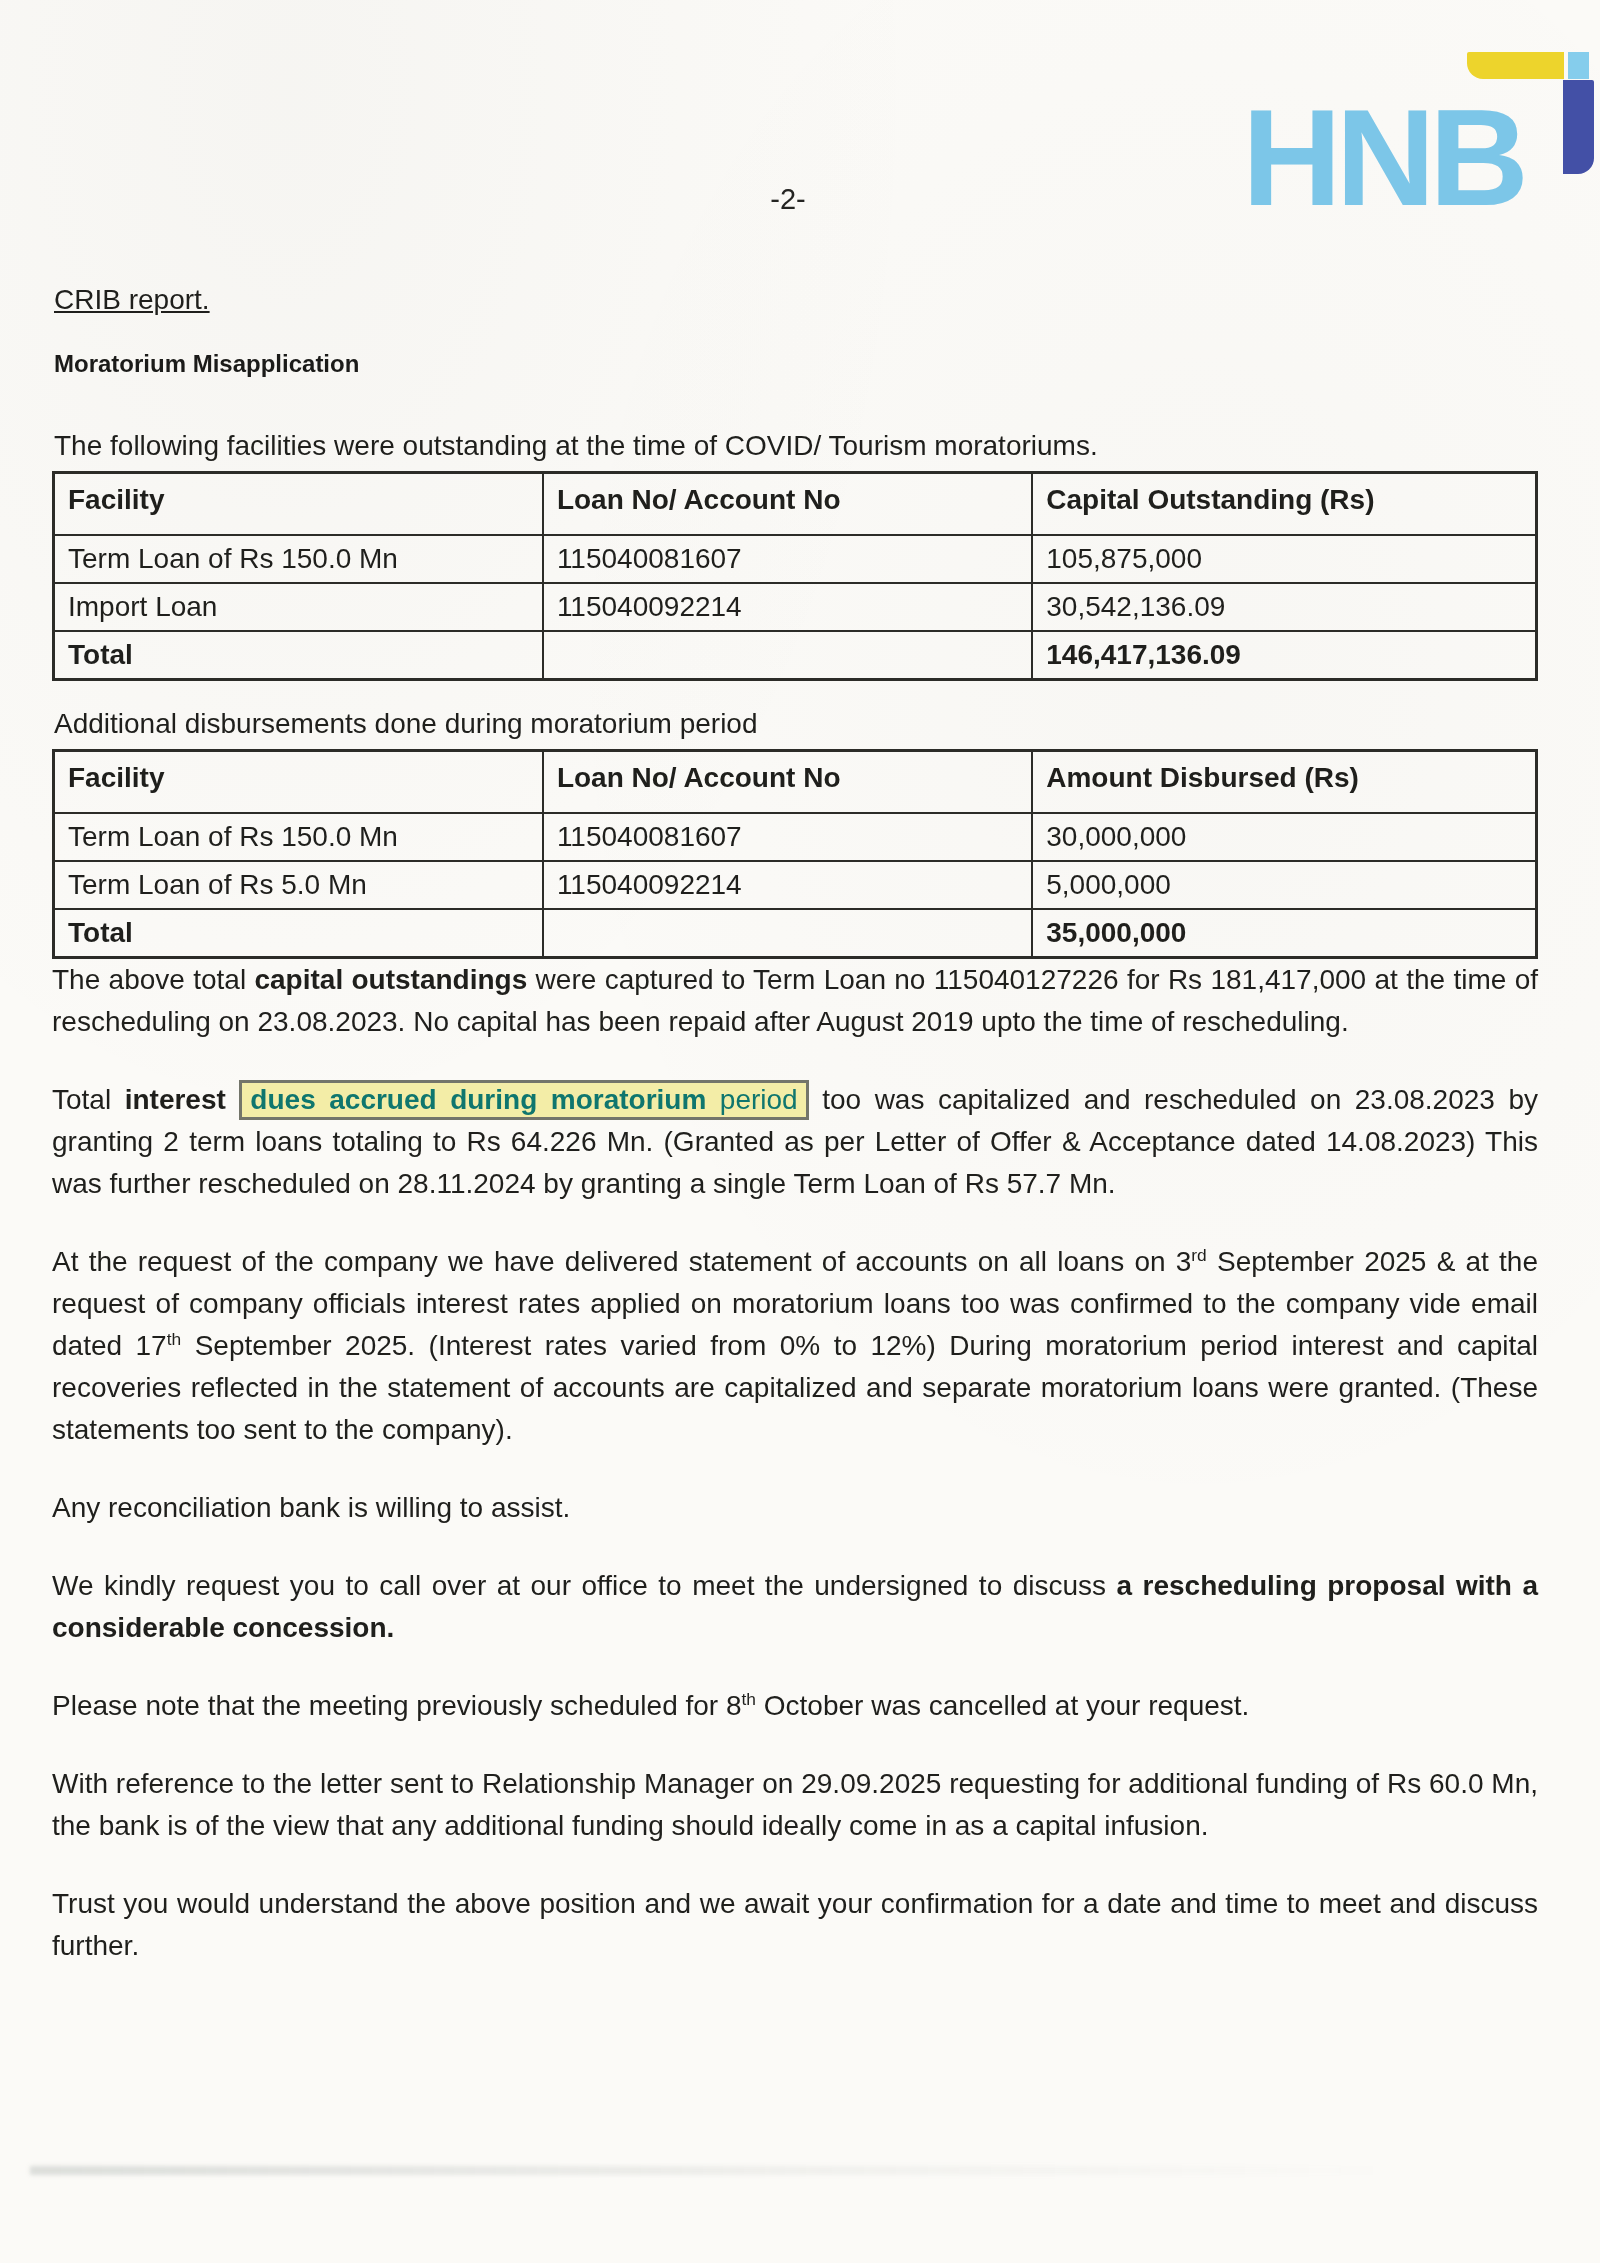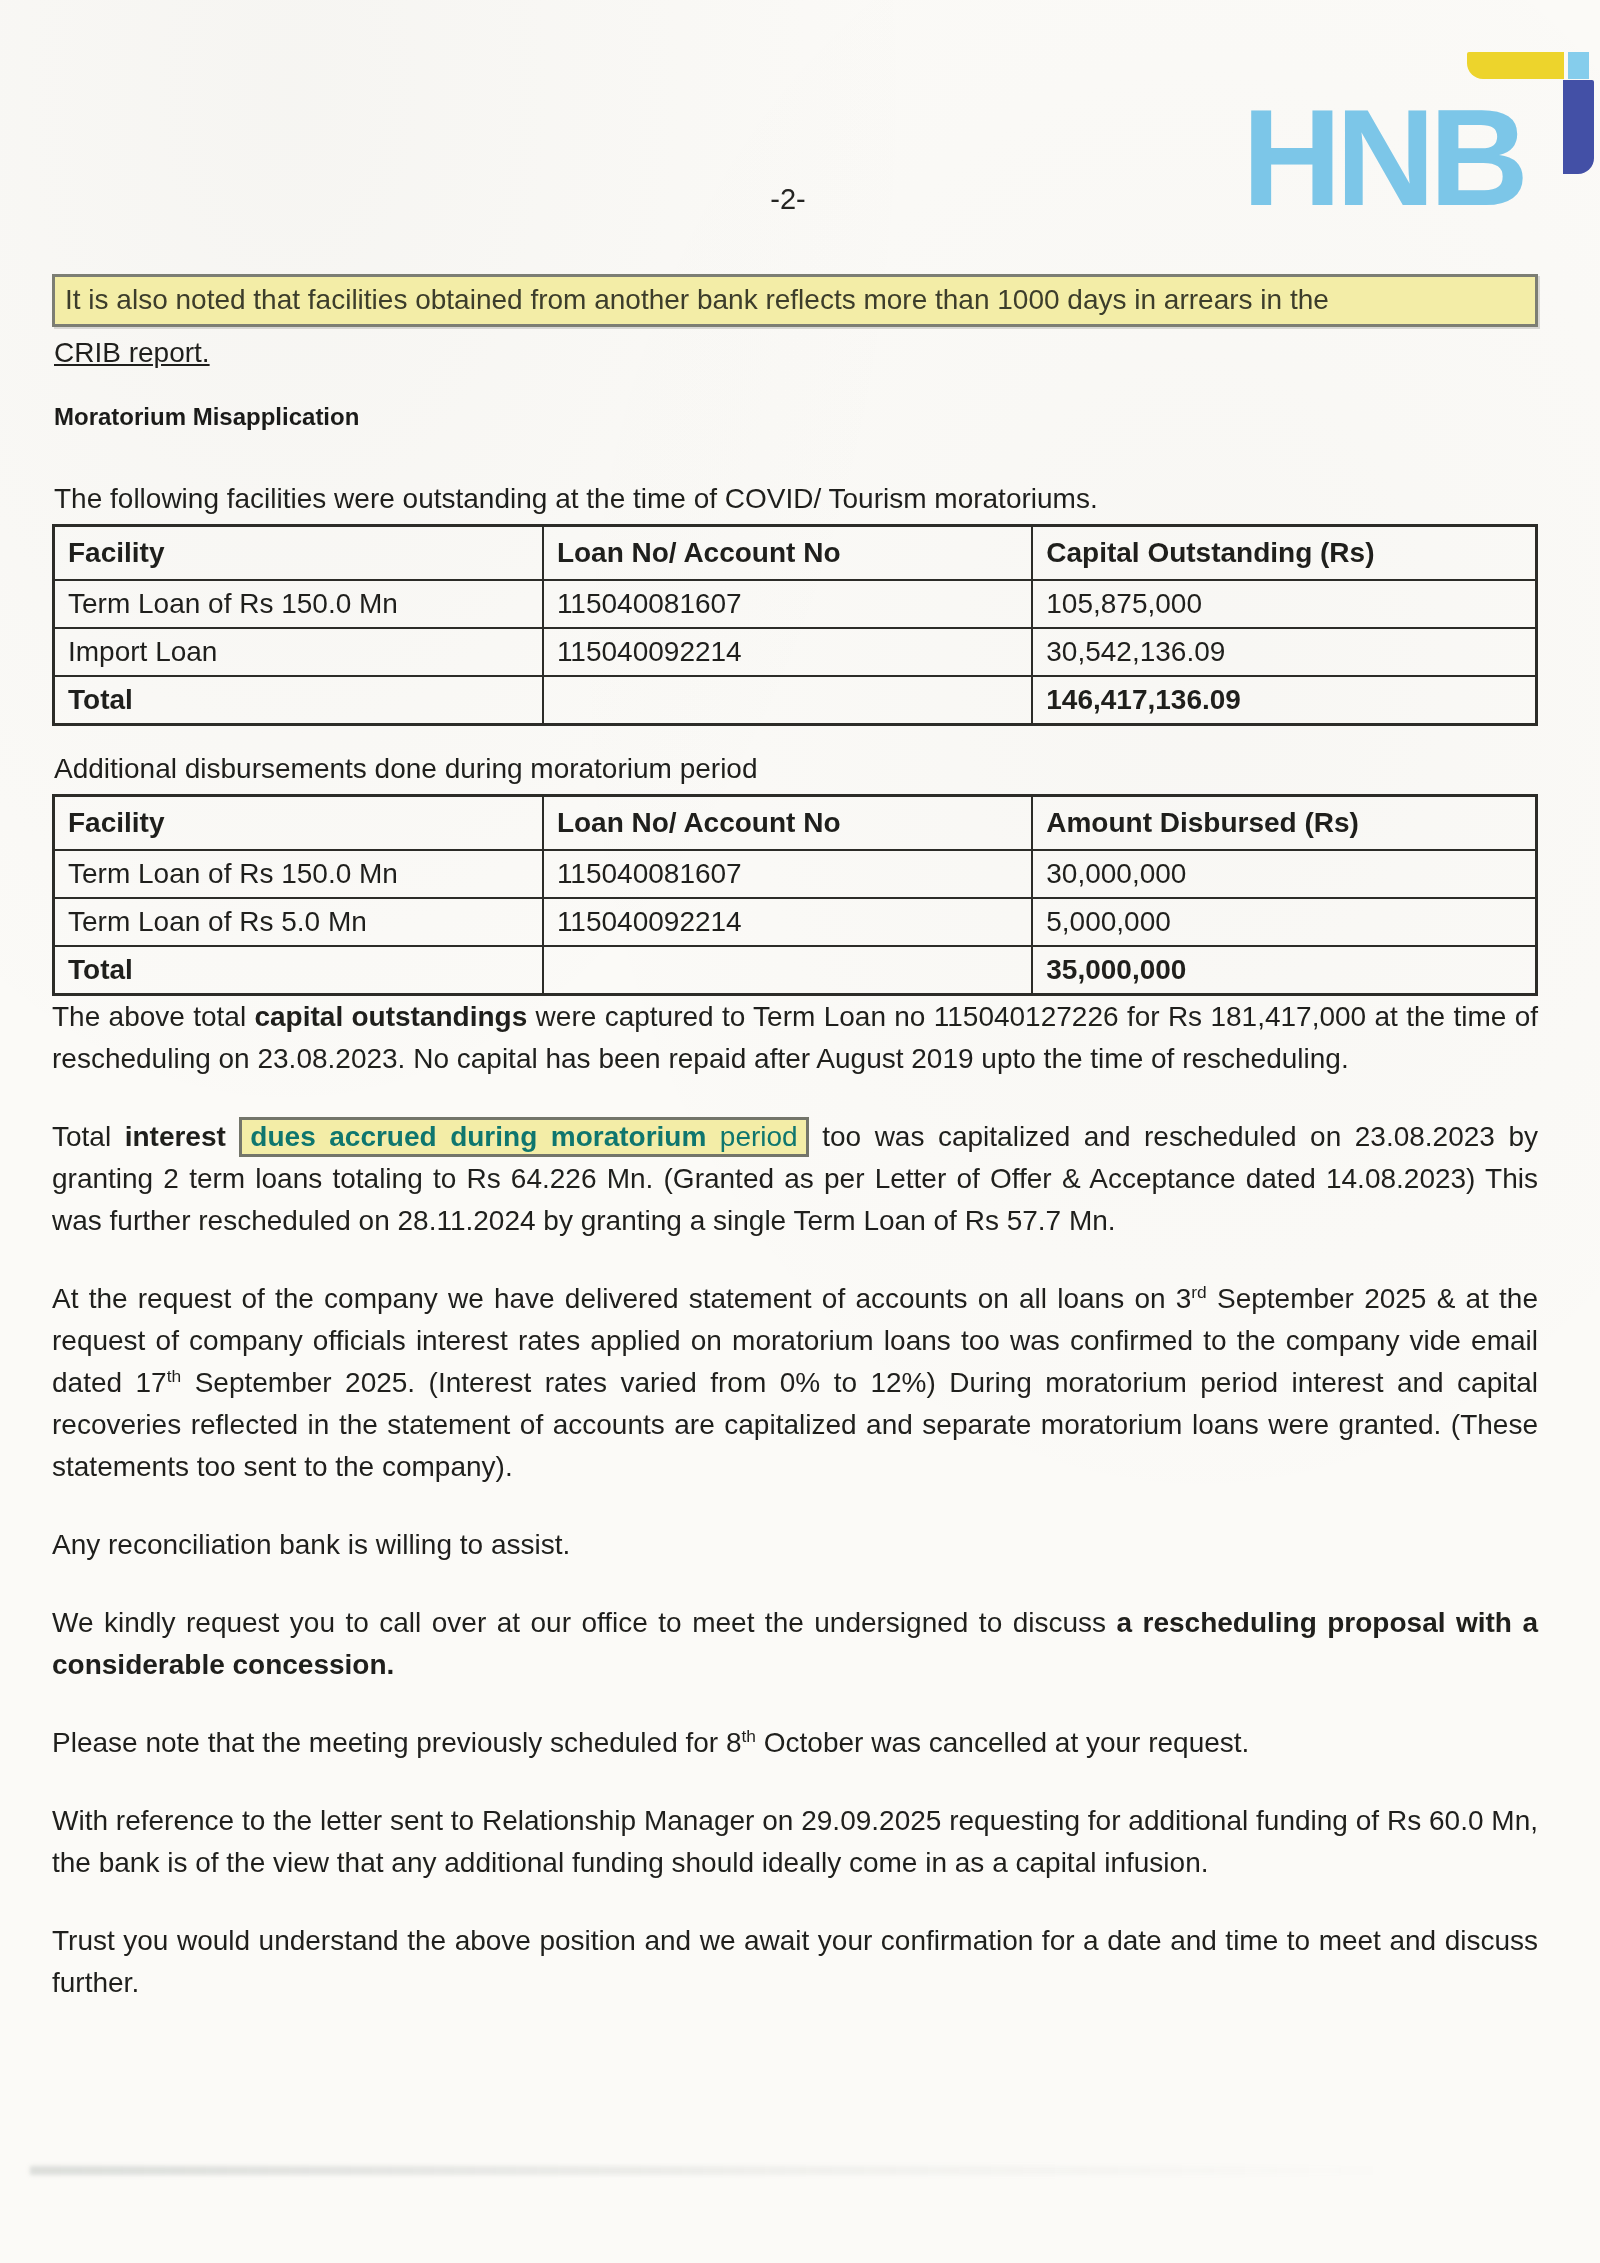--- a/index.html
+++ b/index.html
@@ -66,21 +66,21 @@
     width:100%; margin-top:4px;
     border:3px solid #2c2c28;
   }
   th, td {
     border:2px solid #2c2c28;
     padding:6px 13px 7px 13px;
     font-size:28px; line-height:33px;
     text-align:left; vertical-align:middle;
     overflow:hidden; white-space:nowrap;
   }
-  th { font-weight:bold; padding-top:9px; padding-bottom:10px; }
+  th { font-weight:bold; padding-top:9px; padding-bottom:18px; }
   .total-row td { font-weight:bold; }
 
   .para { margin:36px 0 0 0; text-align:justify; }
   .para:first-of-type { margin-top:0; }
   .p-first { margin-top:20px; }
   .b { font-weight:bold; }
   sup { font-size:0.62em; line-height:0; vertical-align:super; letter-spacing:0; }
 
   .hl-inline {
     background:#f3eda7;
@@ -103,21 +103,20 @@
 
   <div class="pagenum">-2-</div>
 
   <div class="logo-text">HNB</div>
   <div class="mark-yellow"></div>
   <div class="mark-square"></div>
   <div class="mark-blue"></div>
 
   <div class="content">
 
-    <div class="hl-box">It is also noted that facilities obtained from another bank reflects more than 1000 days in arrears in the</div>
     <div class="crib-line">CRIB report.</div>
 
     <div class="heading">Moratorium Misapplication</div>
 
     <div class="tcaption">The following facilities were outstanding at the time of COVID/ Tourism moratoriums.</div>
     <table>
       <colgroup>
           <col style="width:33%">
           <col style="width:33%">
           <col style="width:34%">

